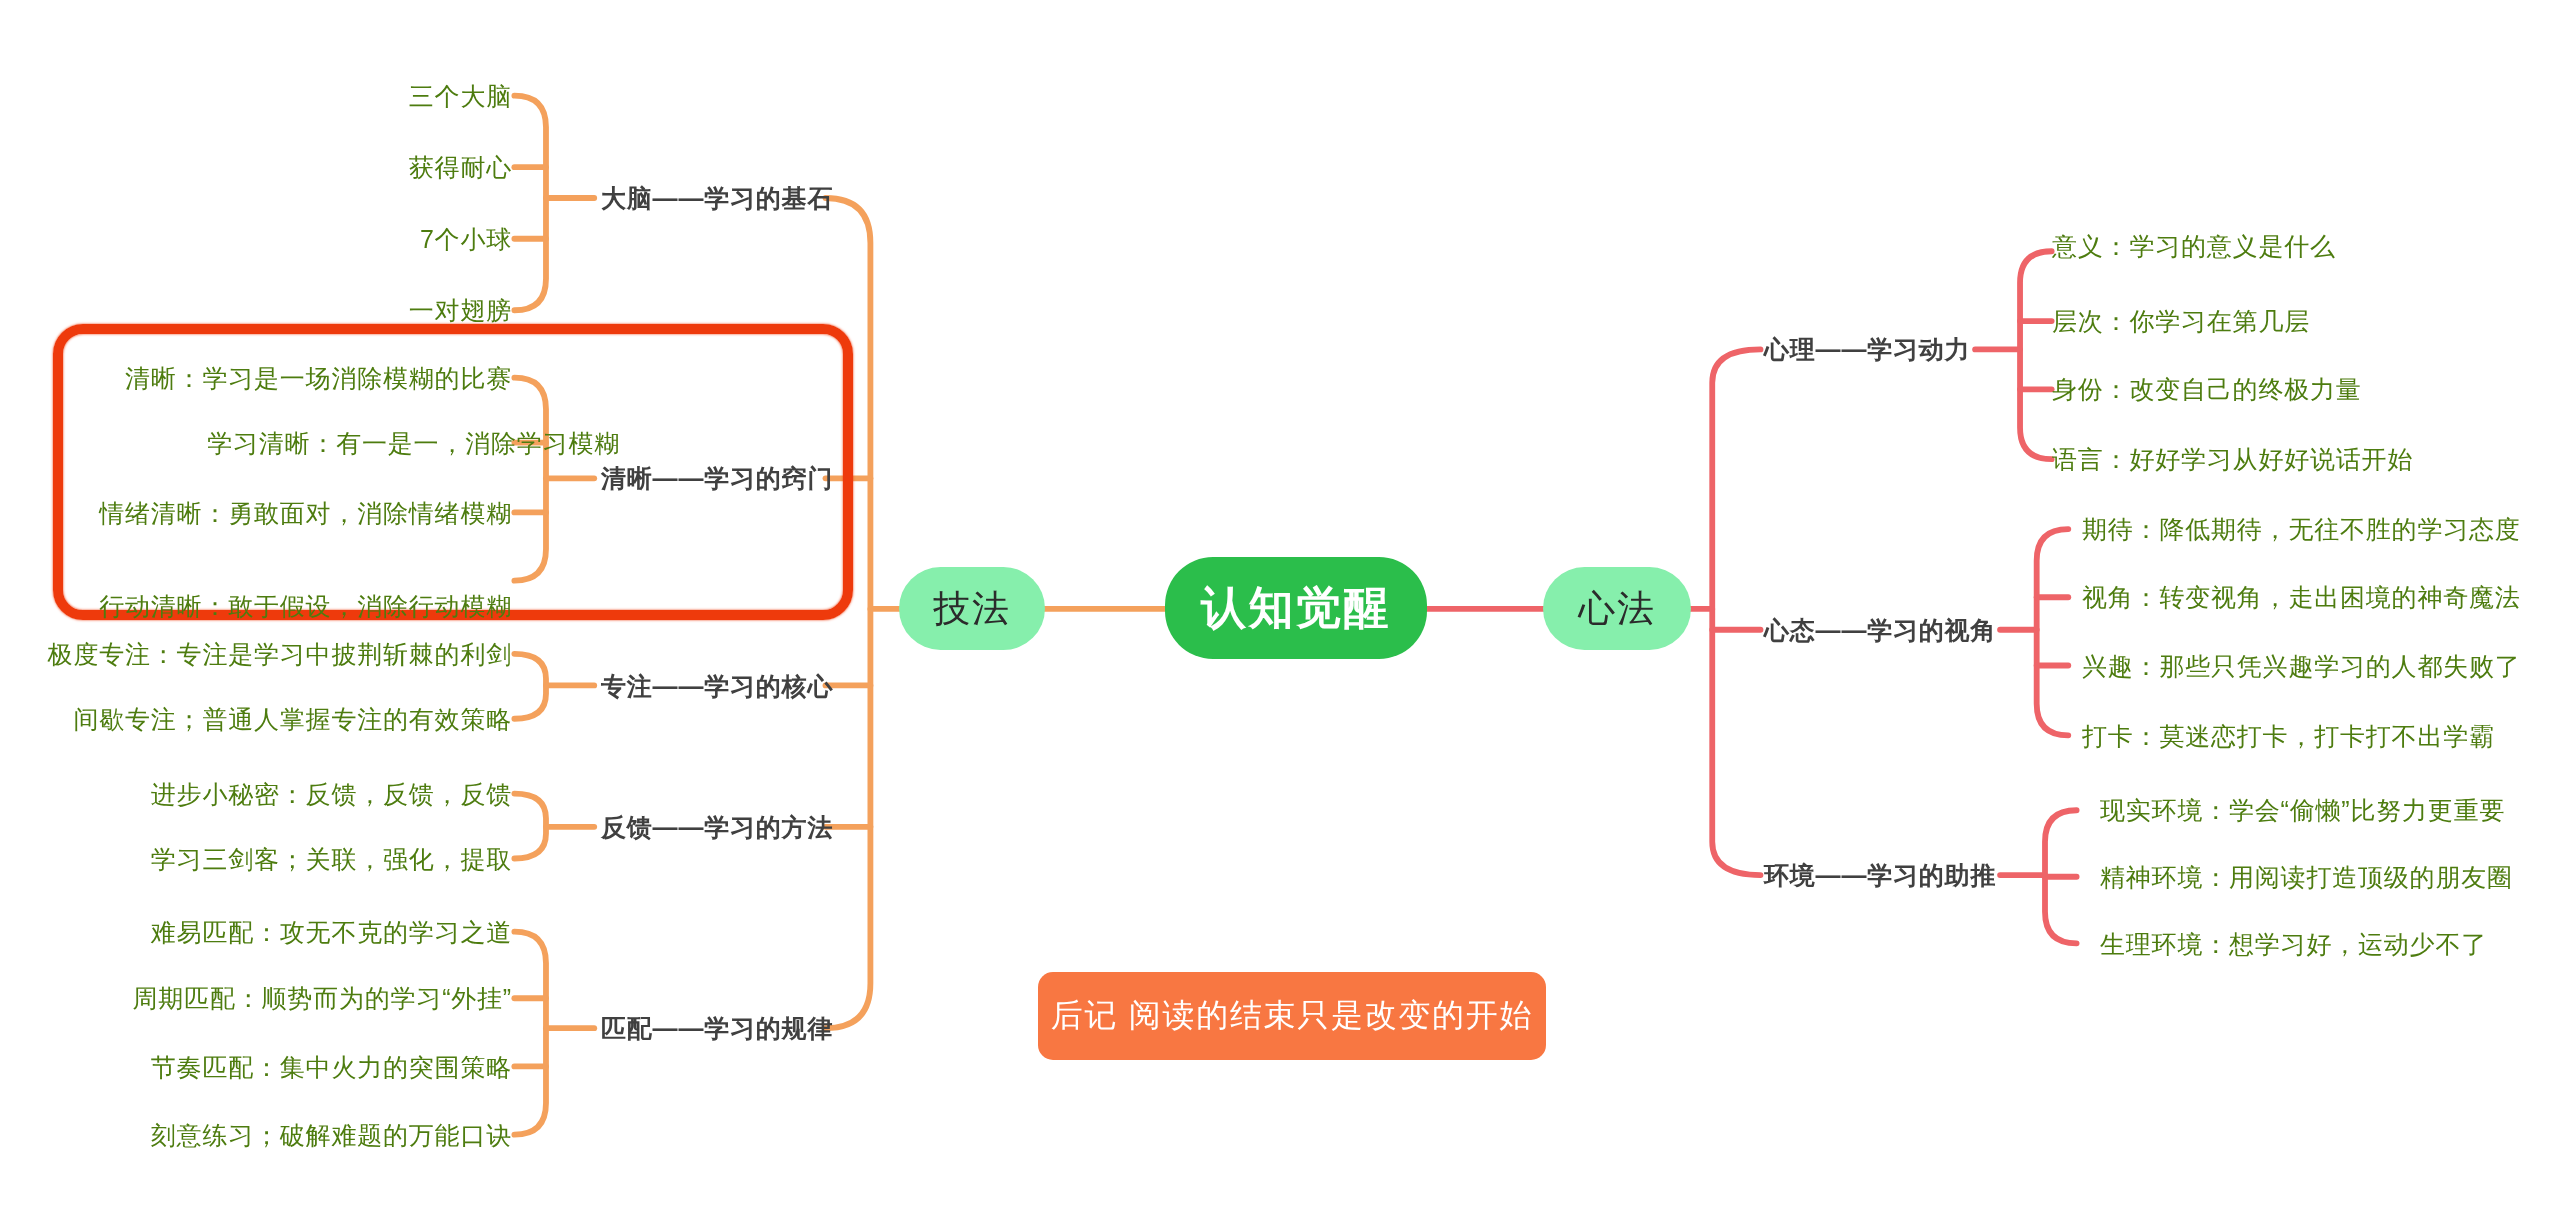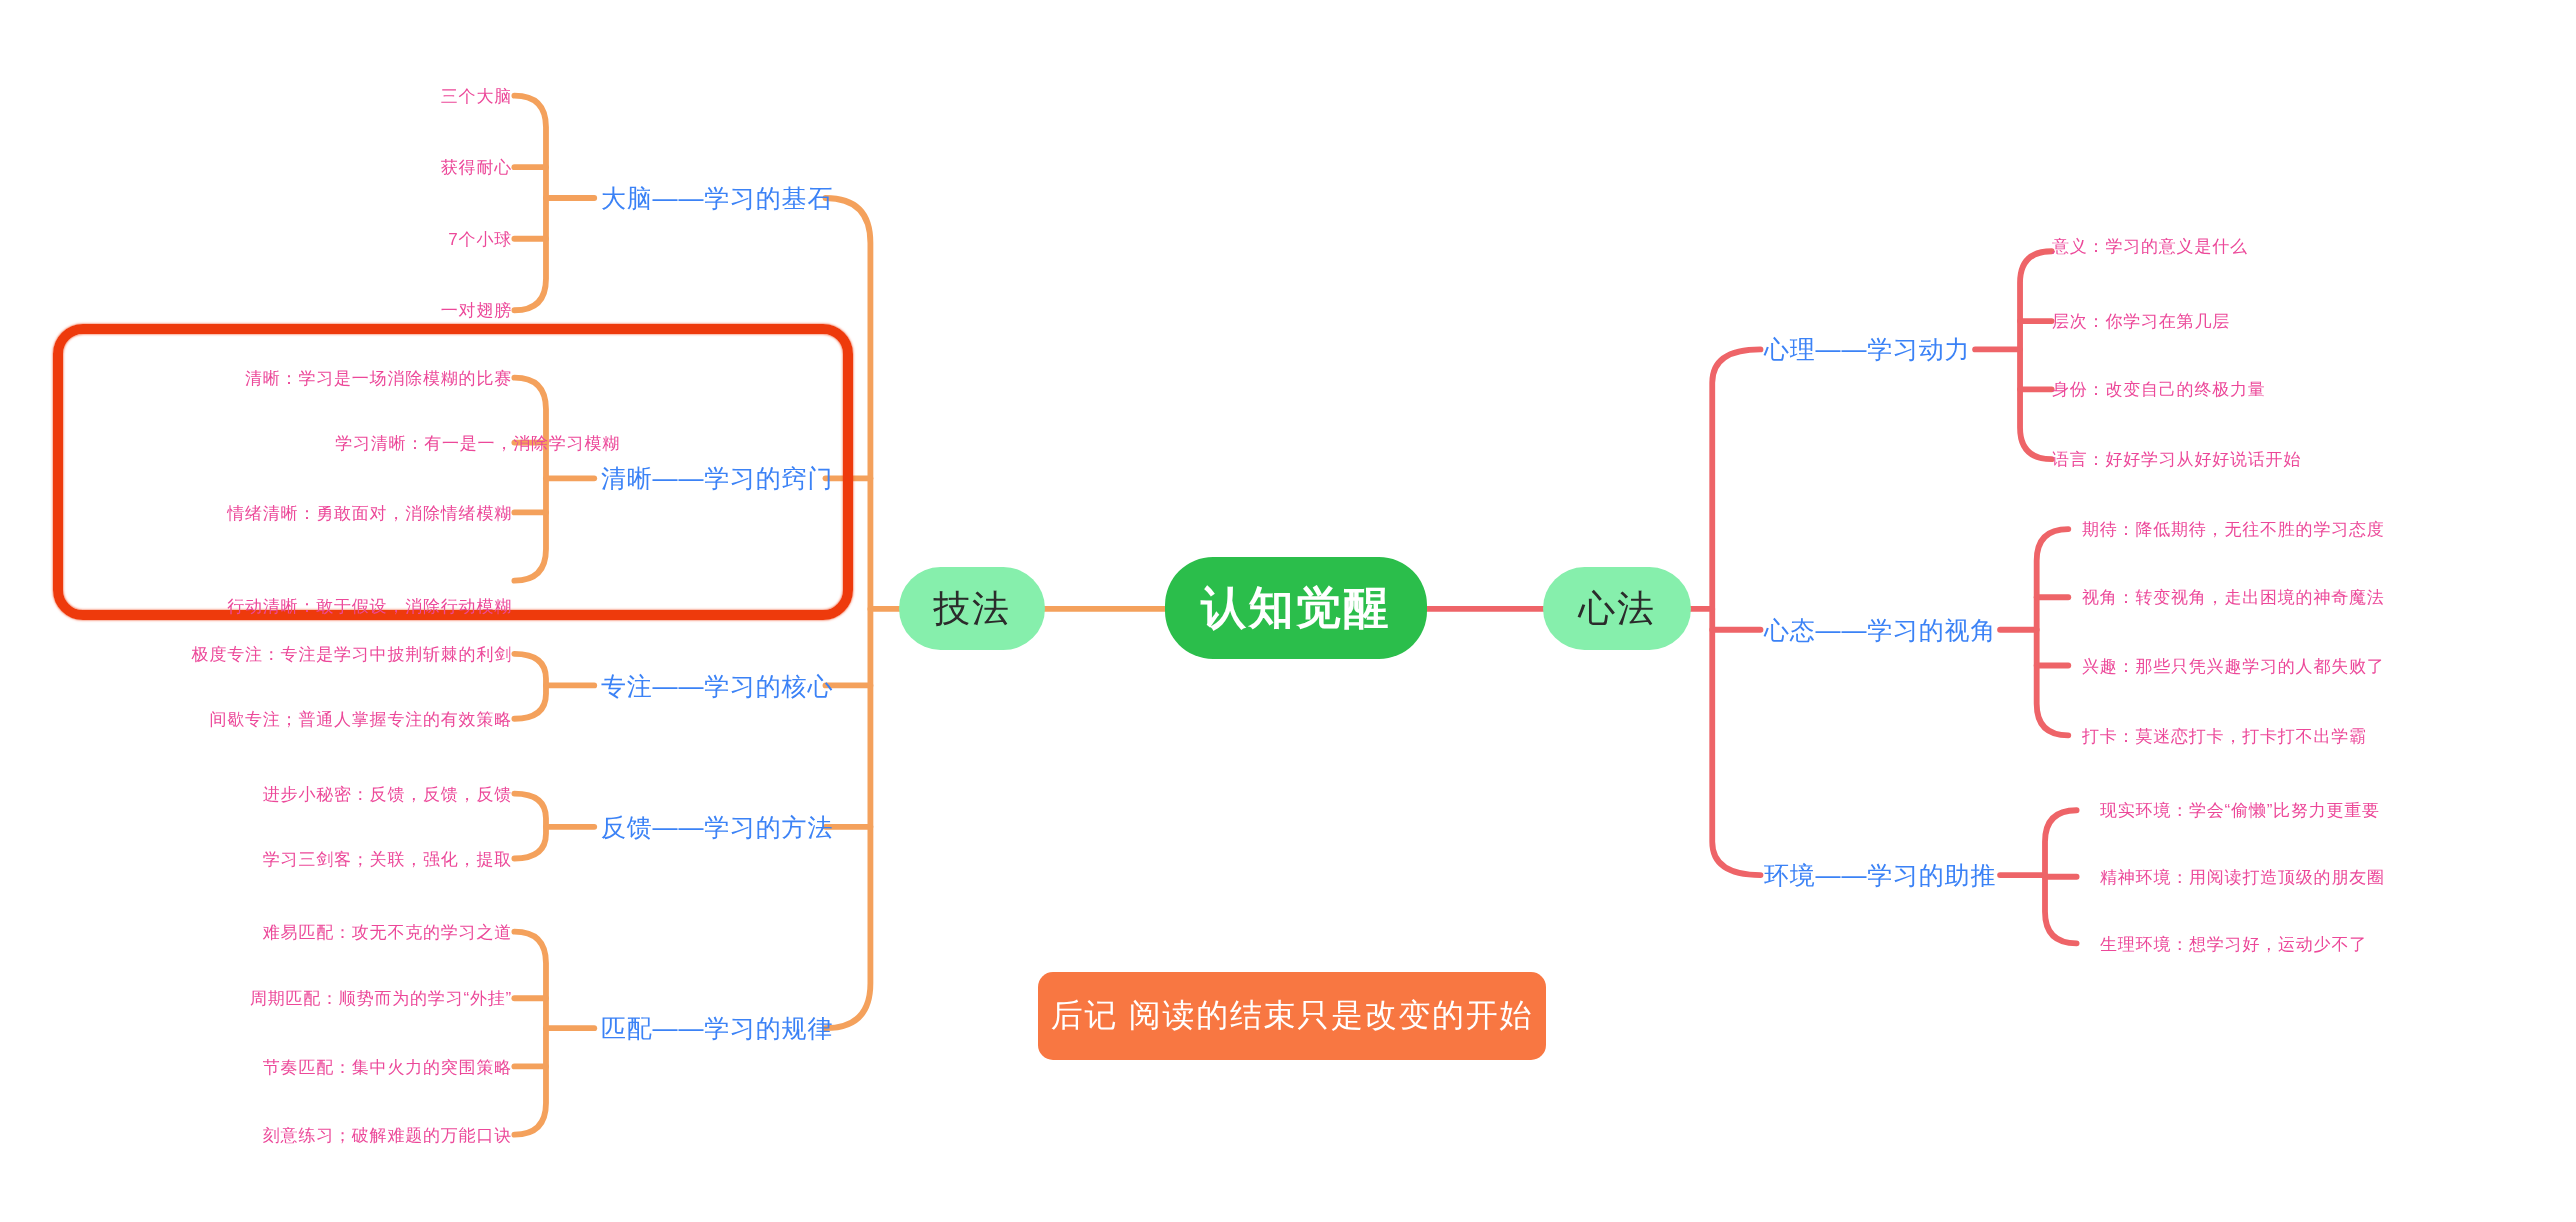--- a/index.html
+++ b/index.html
@@ -3,27 +3,27 @@
 <meta charset="utf-8">
 <style>
   html,body{margin:0;padding:0;background:#ffffff;}
   .canvas{
     position:relative;width:2576px;height:1222px;background:#ffffff;overflow:hidden;
     font-family:"Liberation Sans","DejaVu Sans",sans-serif;
   }
   .connectors{position:absolute;left:0;top:0;}
   .child{
     position:absolute;transform:translateY(-50%);white-space:nowrap;
-    font-size:17px;color:#ec4899;letter-spacing:0.8px;
+    font-size:25px;color:#4d7c0f;letter-spacing:0.8px;
   }
   .child.r{text-align:left;}
   .child.l{text-align:right;}
   .btitle{
     position:absolute;transform:translateY(-50%);white-space:nowrap;
-    font-size:25px;font-weight:normal;color:#3b82f6;letter-spacing:0.8px;
+    font-size:25px;font-weight:bold;color:#404040;letter-spacing:0.8px;
   }
   .hub{
     position:absolute;background:#86efac;color:#2b2b2b;
     display:flex;align-items:center;justify-content:center;
     font-size:37px;letter-spacing:1.7px;
   }
   .center-node{
     position:absolute;background:#2BBE4B;color:#ffffff;font-weight:bold;
     display:flex;align-items:center;justify-content:center;
     font-size:45px;letter-spacing:2.5px;

